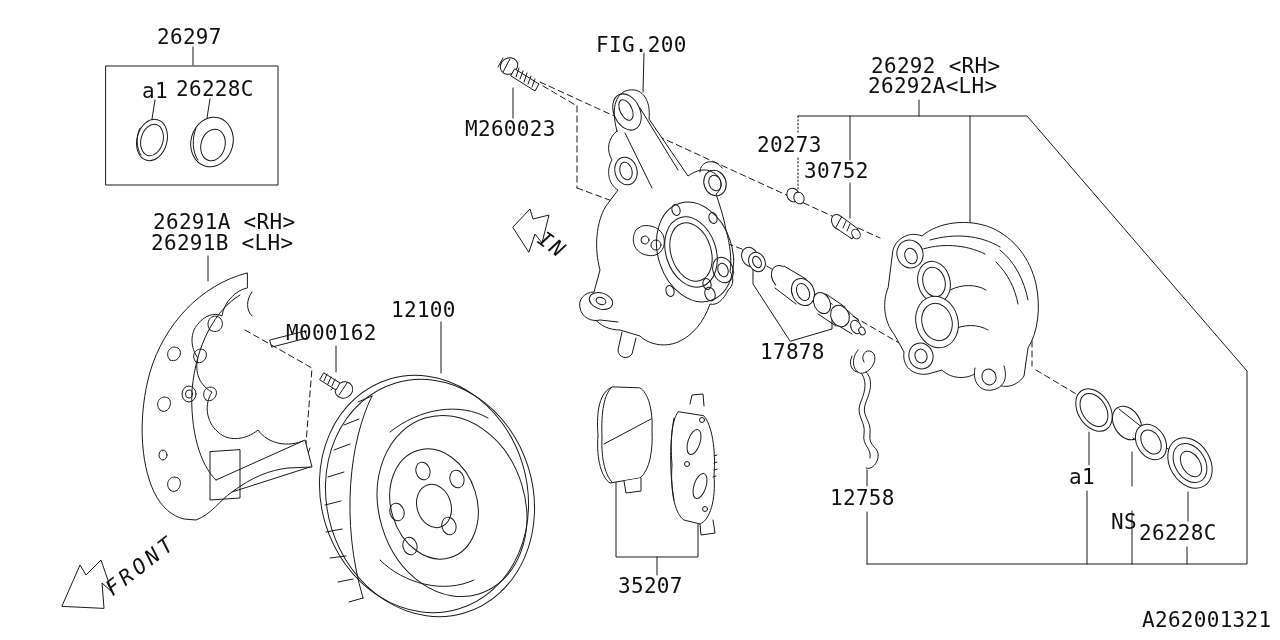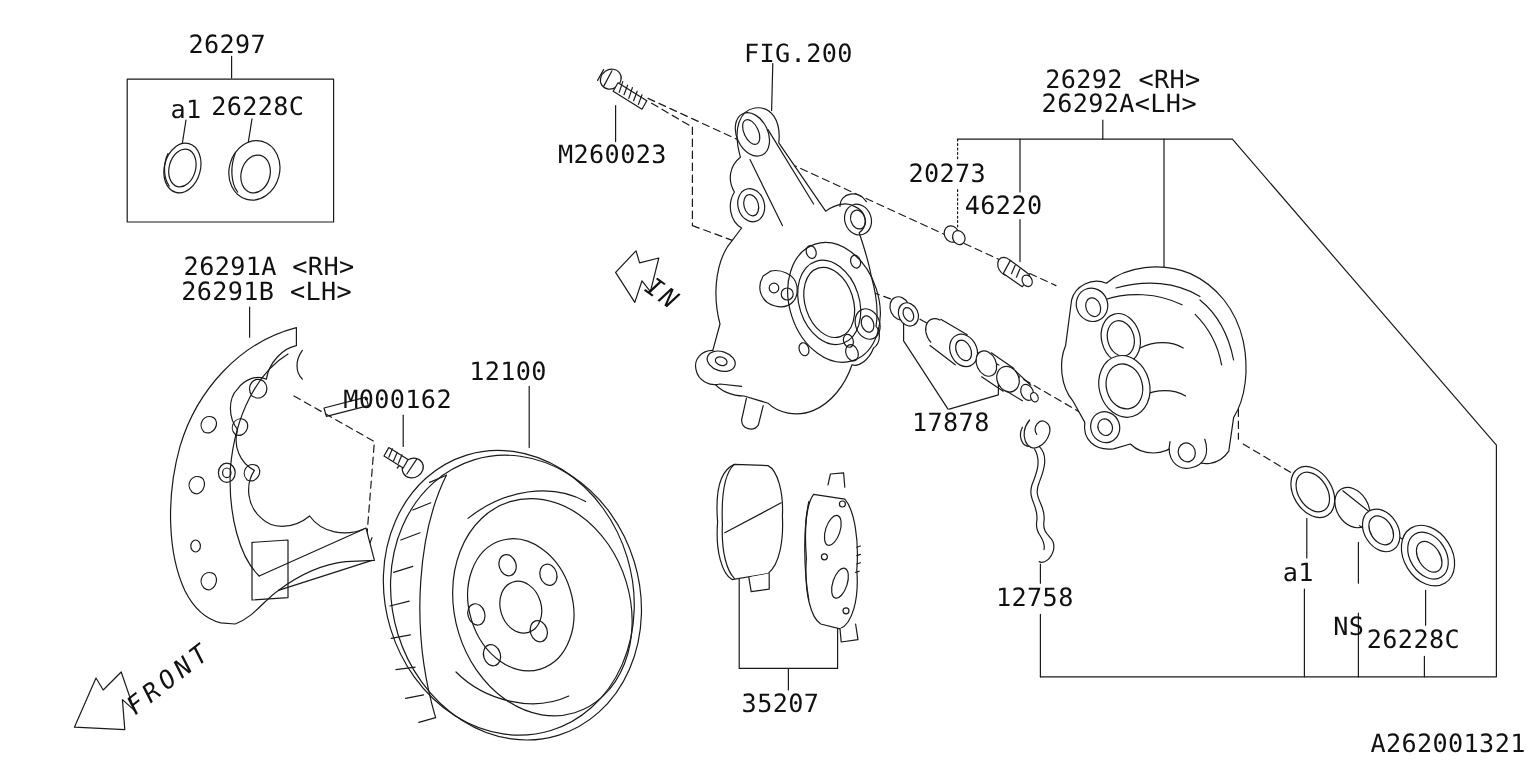--- a/index.html
+++ b/index.html
@@ -243,26 +243,26 @@
     <path d="M513,227 L530,209 L533,219 L549,215 L542,243 L535,234 L529,252 Z"></path>
   </g>
   <g fill="#fff">
     <path d="M62,606 L80,565 L86,575 L101,560 L112,592 L102,583 L104,608 Z"></path>
   </g>
 </svg>
 
   <span class="lbl" style="left:157px;top:27px">26297</span>
   <span class="lbl" style="left:142px;top:81px">a1</span>
   <span class="lbl" style="left:176px;top:79px">26228C</span>
-  <span class="lbl" style="left:620px;top:35px">FIG.200</span>
+  <span class="lbl" style="left:596px;top:35px">FIG.200</span>
   <span class="lbl" style="left:465px;top:119px">M260023</span>
   <span class="lbl" style="left:871px;top:56px">26292 &lt;RH&gt;</span>
   <span class="lbl" style="left:868px;top:76px">26292A&lt;LH&gt;</span>
   <span class="lbl" style="left:757px;top:135px">20273</span>
-  <span class="lbl" style="left:804px;top:161px">46220</span>
+  <span class="lbl" style="left:804px;top:161px">30752</span>
   <span class="lbl" style="left:153px;top:212px">26291A &lt;RH&gt;</span>
   <span class="lbl" style="left:151px;top:233px">26291B &lt;LH&gt;</span>
   <span class="lbl" style="left:286px;top:323px">M000162</span>
   <span class="lbl" style="left:391px;top:300px">12100</span>
   <span class="lbl" style="left:760px;top:342px">17878</span>
   <span class="lbl" style="left:830px;top:488px">12758</span>
   <span class="lbl" style="left:1069px;top:467px">a1</span>
   <span class="lbl" style="left:1111px;top:512px">NS</span>
   <span class="lbl" style="left:1139px;top:523px">26228C</span>
   <span class="lbl" style="left:618px;top:576px">35207</span>

